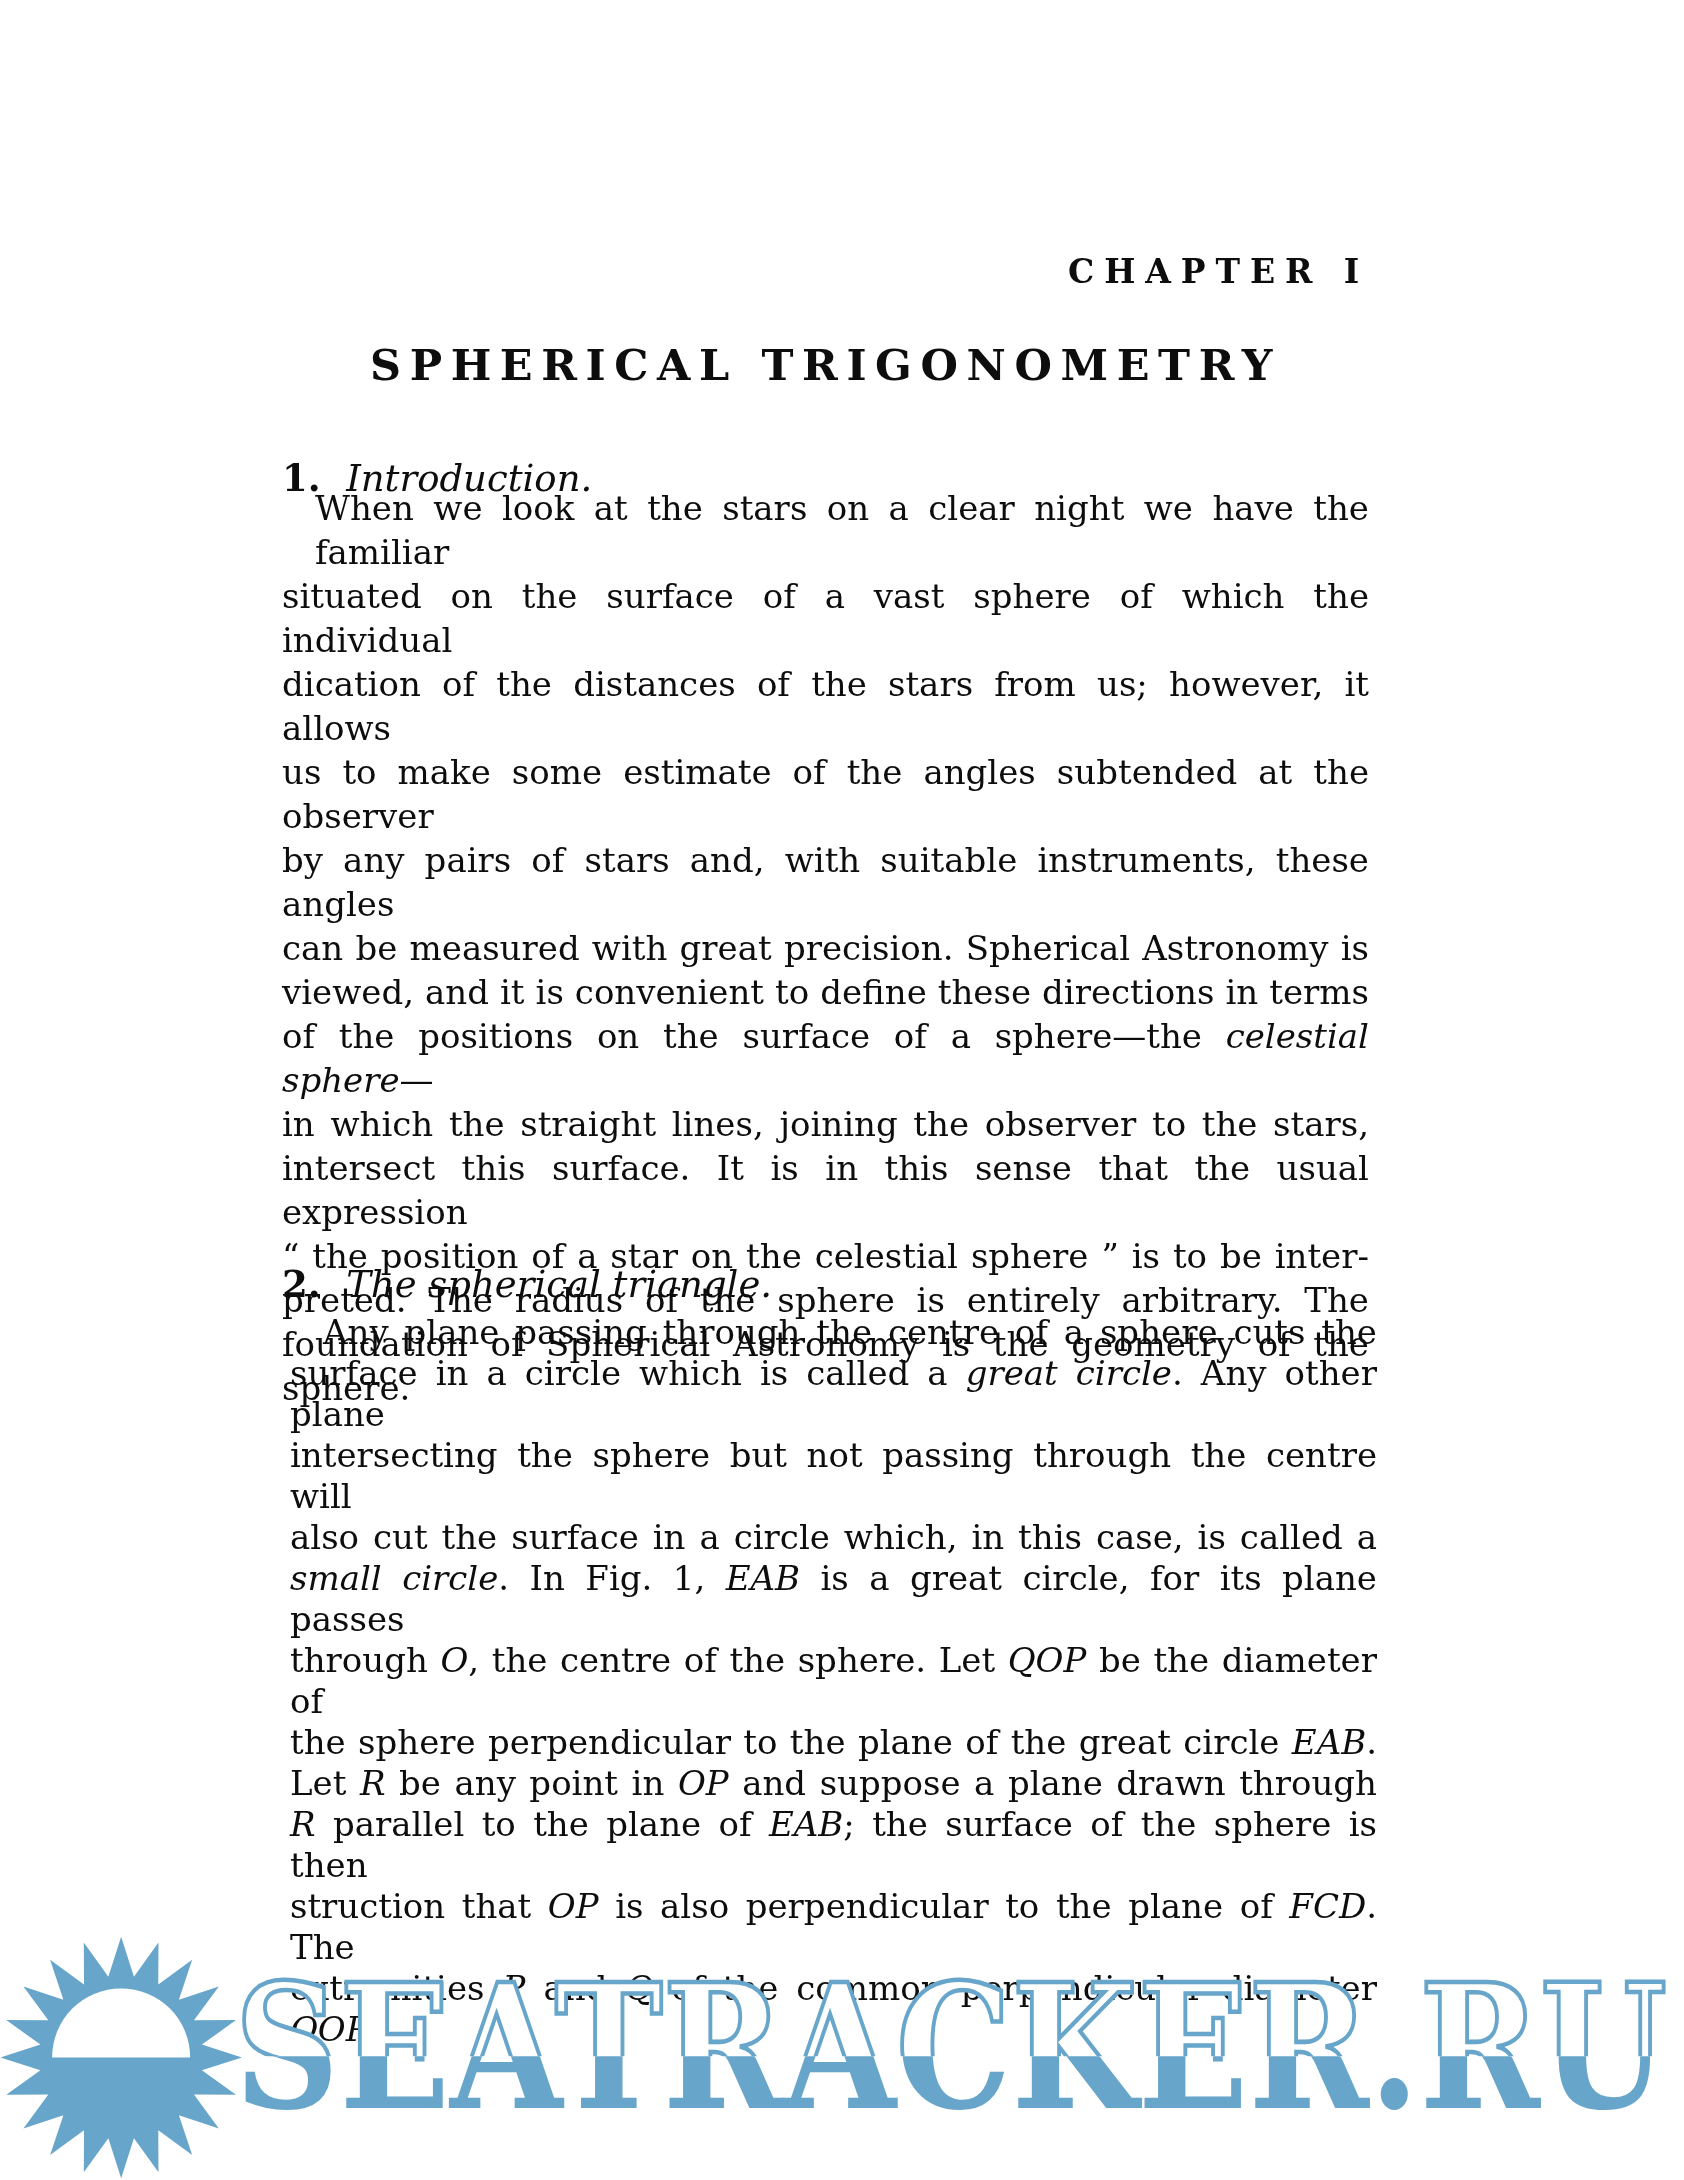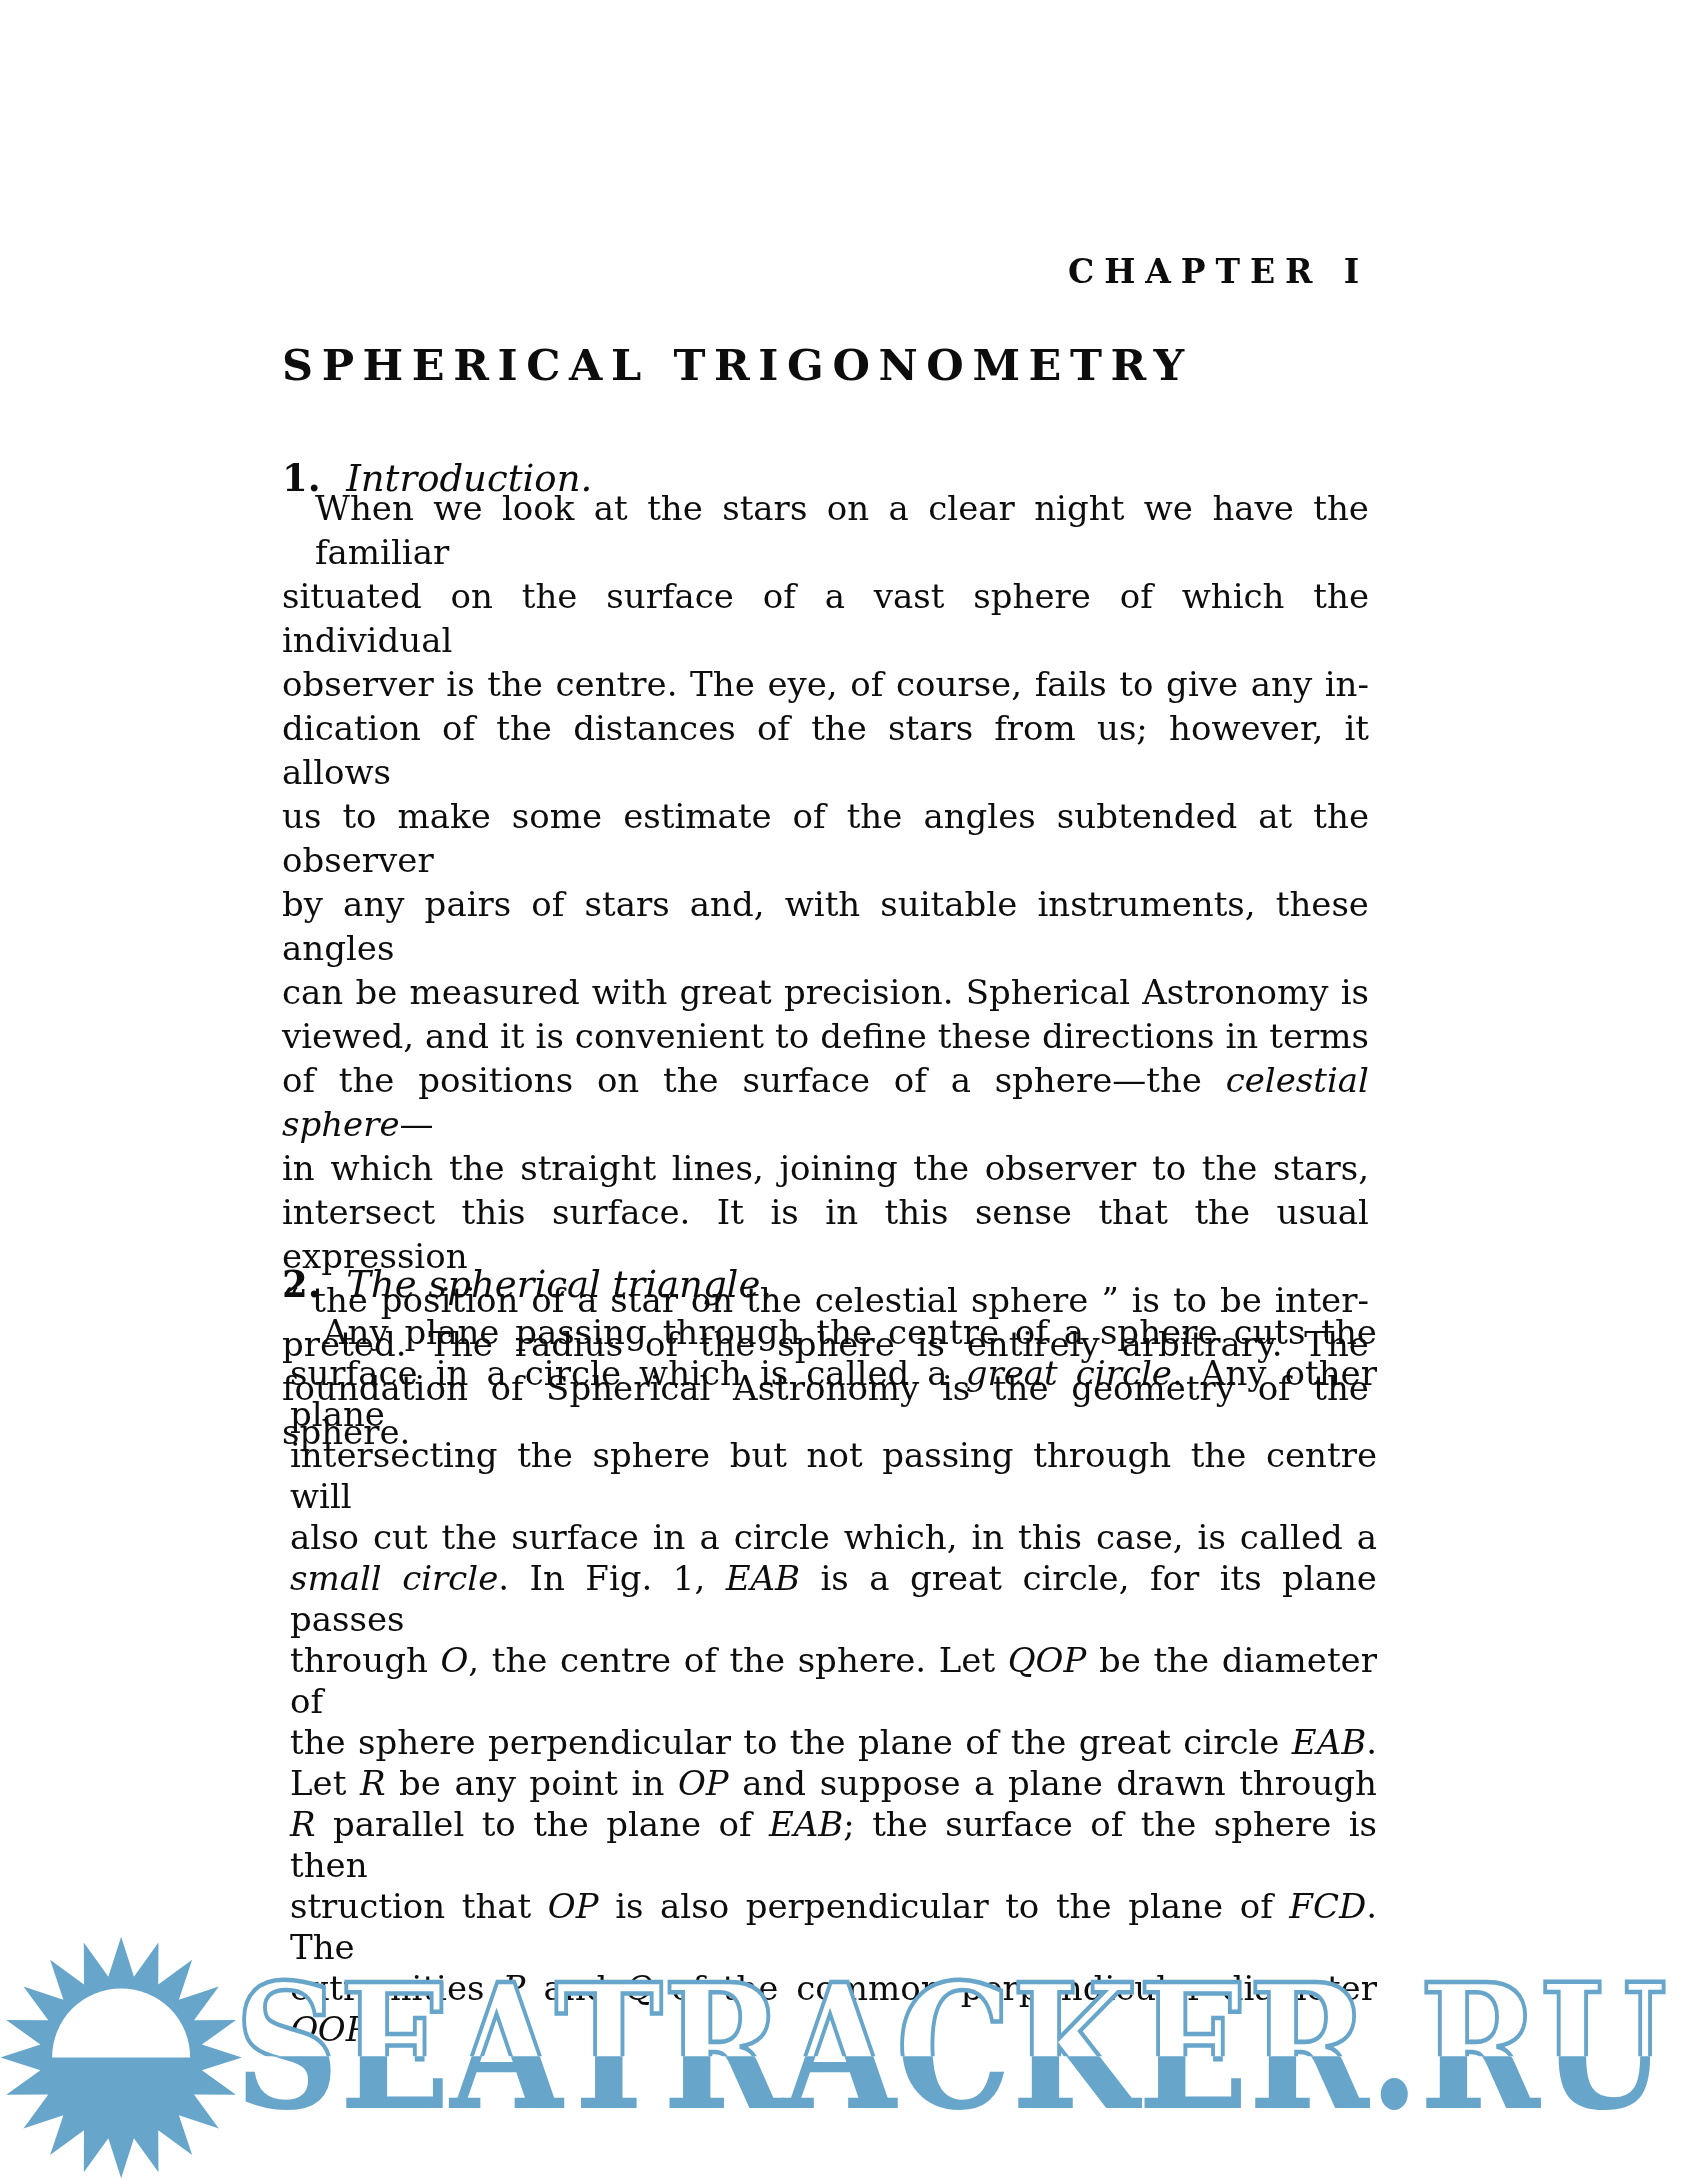--- a/index.html
+++ b/index.html
@@ -7,21 +7,21 @@
     width:1685px;height:2180px;position:relative;overflow:hidden;
     background:#ffffff;color:#0d0d0d;
     font-family:"DejaVu Serif","Liberation Serif",serif;
   }
   .column{position:absolute;left:282px;width:1087px;}
   .chapter{
     top:252px;text-align:right;font-size:33px;font-weight:bold;
     letter-spacing:0.30em;
   }
   .booktitle{
-    top:340px;font-size:43px;font-weight:bold;
+    top:340px;text-align:center;font-size:43px;font-weight:bold;
     letter-spacing:0.20em;
   }
   .sec-head{font-size:37px;}
   .sec-head .num{font-weight:bold;font-style:normal;margin-right:25.5px;}
   .sec-head i{font-style:italic;}
   .sec1{top:433px;margin-top:23px;}
   .sec2{top:1262px;}
   .para{font-size:34px;}
   .p1{top:486px;line-height:44px;}
   .p2{top:1312px;line-height:41px;margin-left:8px;}
@@ -42,21 +42,20 @@
 
 <div class="column booktitle">SPHERICAL TRIGONOMETRY</div>
 
 <div class="column sec-head sec1">
   <span class="num">1.</span><i>Introduction.</i>
 </div>
 
 <div class="column para p1">
     <div class="tline first">When we look at the stars on a clear night we have the familiar</div>
     <div class="tline">situated on the surface of a vast sphere of which the individual</div>
-    <div class="tline">observer is the centre. The eye, of course, fails to give any in-</div>
     <div class="tline">dication of the distances of the stars from us; however, it allows</div>
     <div class="tline">us to make some estimate of the angles subtended at the observer</div>
     <div class="tline">by any pairs of stars and, with suitable instruments, these angles</div>
     <div class="tline">can be measured with great precision. Spherical Astronomy is</div>
     <div class="tline">viewed, and it is convenient to define these directions in terms</div>
     <div class="tline">of the positions on the surface of a sphere—the <i>celestial sphere</i>—</div>
     <div class="tline">in which the straight lines, joining the observer to the stars,</div>
     <div class="tline">intersect this surface. It is in this sense that the usual expression</div>
     <div class="tline">“ the position of a star on the celestial sphere ” is to be inter-</div>
     <div class="tline">preted. The radius of the sphere is entirely arbitrary. The</div>

